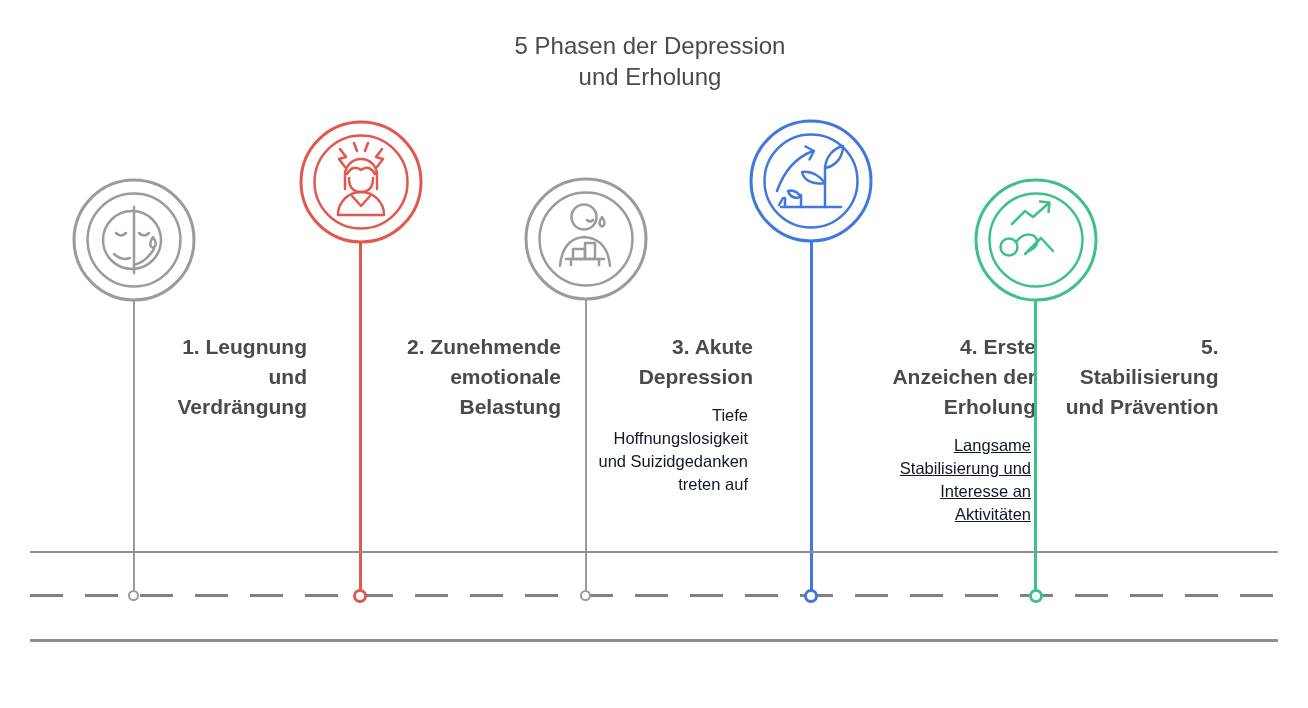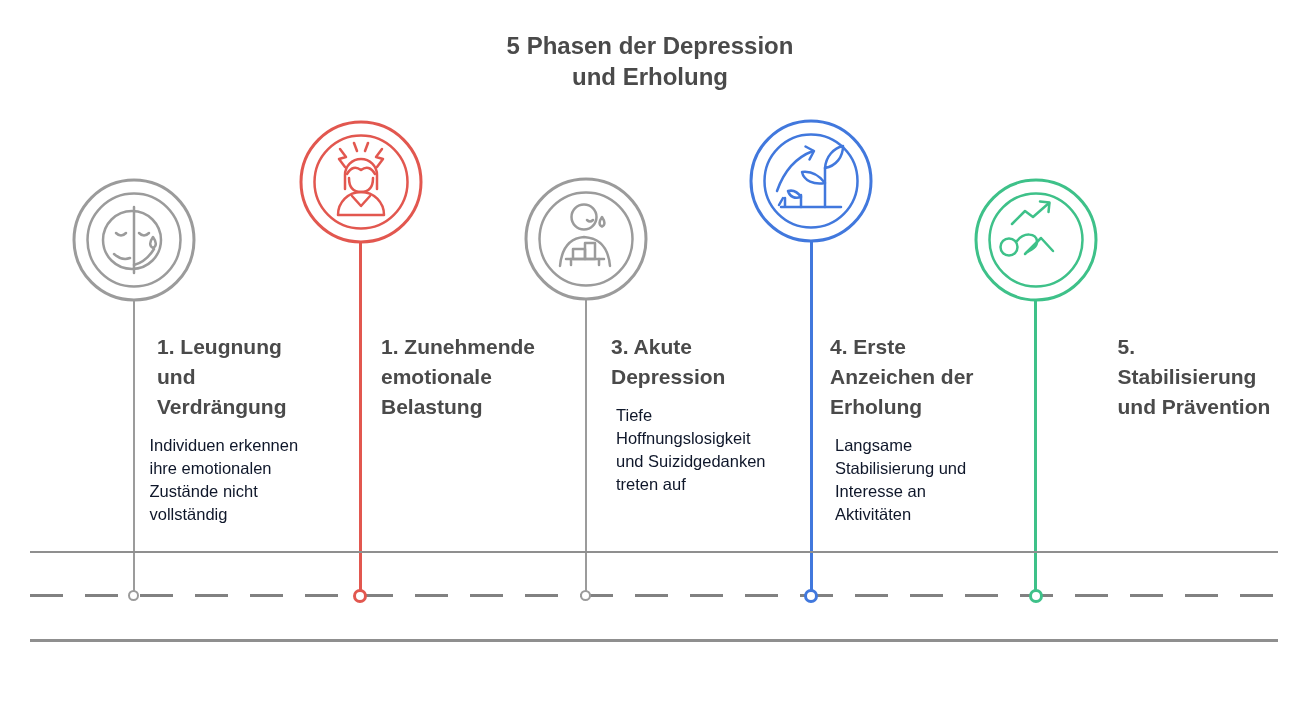--- a/index.html
+++ b/index.html
@@ -6,21 +6,21 @@
   .canvas{
     position:relative;
     width:1308px;height:708px;
     background:#ffffff;
     font-family:"Liberation Sans","DejaVu Sans",sans-serif;
     overflow:hidden;
   }
   .main-title{
     position:absolute;left:495px;top:30px;width:310px;
     margin:0;text-align:center;
-    font-size:24px;font-weight:bold;line-height:31px;
+    font-size:24px;font-weight:normal;line-height:31px;
     color:#4a4a4a;letter-spacing:0;
   }
   
   .p1,.p3{color:#9b9b9b;}
   .p2{color:#e2574f;}
   .p4{color:#4178dd;}
   .p5{color:#3ec189;}
 
   .marker{position:absolute;width:140px;height:140px;}
   .marker circle,.marker path,.marker rect{fill:none;stroke:currentColor;stroke-linecap:round;stroke-linejoin:round;}
@@ -41,47 +41,47 @@
   .p3 .node{left:580px;top:590px;width:7px;height:7px;border-width:2.5px;}
   .p4 .node{left:804px;top:589px;width:8px;height:8px;border-width:3px;}
   .p5 .node{left:1029px;top:589px;width:8px;height:8px;border-width:3px;}
 
   .p1 .marker{left:64px;top:170px;}
   .p2 .marker{left:291px;top:112px;}
   .p3 .marker{left:516px;top:169px;}
   .p4 .marker{left:741px;top:111px;}
   .p5 .marker{left:966px;top:170px;}
 
-  .text{position:absolute;top:332px;width:190px;text-align:left;}
+  .text{position:absolute;top:332px;width:190px;text-align:right;}
   .p1 .text{left:137px;}
   .p2 .text{left:376px;}
-  .p3 .text{left:601px;}
-  .p4 .text{left:820px;}
-  .p5 .text{left:1101px;}
+  .p3 .text{left:573px;}
+  .p4 .text{left:856px;}
+  .p5 .text{left:1045px;}
 
   .ptitle{
     margin:0 auto;
     font-size:21px;font-weight:bold;line-height:30px;
     color:#4a4a4a;
   }
   .p1 .ptitle{max-width:150px;}
   .p2 .ptitle{max-width:180px;}
   .p3 .ptitle{max-width:170px;}
   .p4 .ptitle{max-width:170px;}
   .p5 .ptitle{max-width:157px;}
 
   .pdesc{
     margin:12px auto 0 auto;
     font-size:16.5px;line-height:23px;
     color:#0f172a;
   }
   .p1 .pdesc{max-width:165px;}
   .p2 .pdesc{max-width:160px;}
   .p3 .pdesc{max-width:160px;}
-  .p4 .pdesc{max-width:160px;}
+  .p4 .pdesc{max-width:160px;text-decoration:underline;}
   .p5 .pdesc{max-width:148px;}
 
   .road-line{position:absolute;left:30px;width:1248px;background:#8f8f8f;}
   .road-top{top:551px;height:2px;}
   .road-bottom{top:639px;height:2.5px;}
   .road-dash{
     position:absolute;left:30px;width:1248px;top:594px;height:3px;
     background:repeating-linear-gradient(to right,#818181 0 33px,transparent 33px 55px);
   }
 </style>
@@ -103,21 +103,20 @@
         <path d="M75,63 Q80,68 85,63"></path>
         <path d="M89,67 C92.5,72 93,76 89,78 C85,76 85.5,72 89,67 Z"></path>
         <path d="M50,84 Q58,91 66,88"></path>
         <path d="M70,95 Q82,92 90,79"></path>
       </g>
     </svg>
     <div class="stem"></div>
     <div class="node"></div>
     <div class="text">
       <h2 class="ptitle">1. Leugnung und Verdrängung</h2>
-      <p class="pdesc">Individuen erkennen ihre emotionalen Zustände nicht vollständig</p>
     </div>
   </div>
 
   <div class="p2">
     <svg class="marker" viewBox="0 0 140 140">
       <circle class="ring-outer" cx="70" cy="70" r="60"></circle>
       <circle class="ring-inner" cx="70" cy="70" r="46.5"></circle>
       <g class="glyph">
         <path d="M54,77 V63 a16,16 0 0 1 32,0 v14"></path>
         <path d="M58,66 C58,76 63,80 70,80 C77,80 82,76 82,66"></path>
@@ -126,21 +125,21 @@
         <path d="M47,103 A23,23 0 0 1 93,103 Z"></path>
         <path d="M49,37 l6,8 -7,2 6,8"></path>
         <path d="M91,37 l-6,8 7,2 -6,8"></path>
         <path d="M63,31 l3,8"></path>
         <path d="M77,31 l-3,8"></path>
       </g>
     </svg>
     <div class="stem"></div>
     <div class="node"></div>
     <div class="text">
-      <h2 class="ptitle">1. Zunehmende emotionale Belastung</h2>
+      <h2 class="ptitle">2. Zunehmende emotionale Belastung</h2>
     </div>
   </div>
 
   <div class="p3">
     <svg class="marker" viewBox="0 0 140 140">
       <circle class="ring-outer" cx="70" cy="70" r="60"></circle>
       <circle class="ring-inner" cx="70" cy="70" r="46.5"></circle>
       <g class="glyph">
         <circle cx="68" cy="48" r="12.5"></circle>
         <path d="M71,51 q3,3 6,0"></path>

